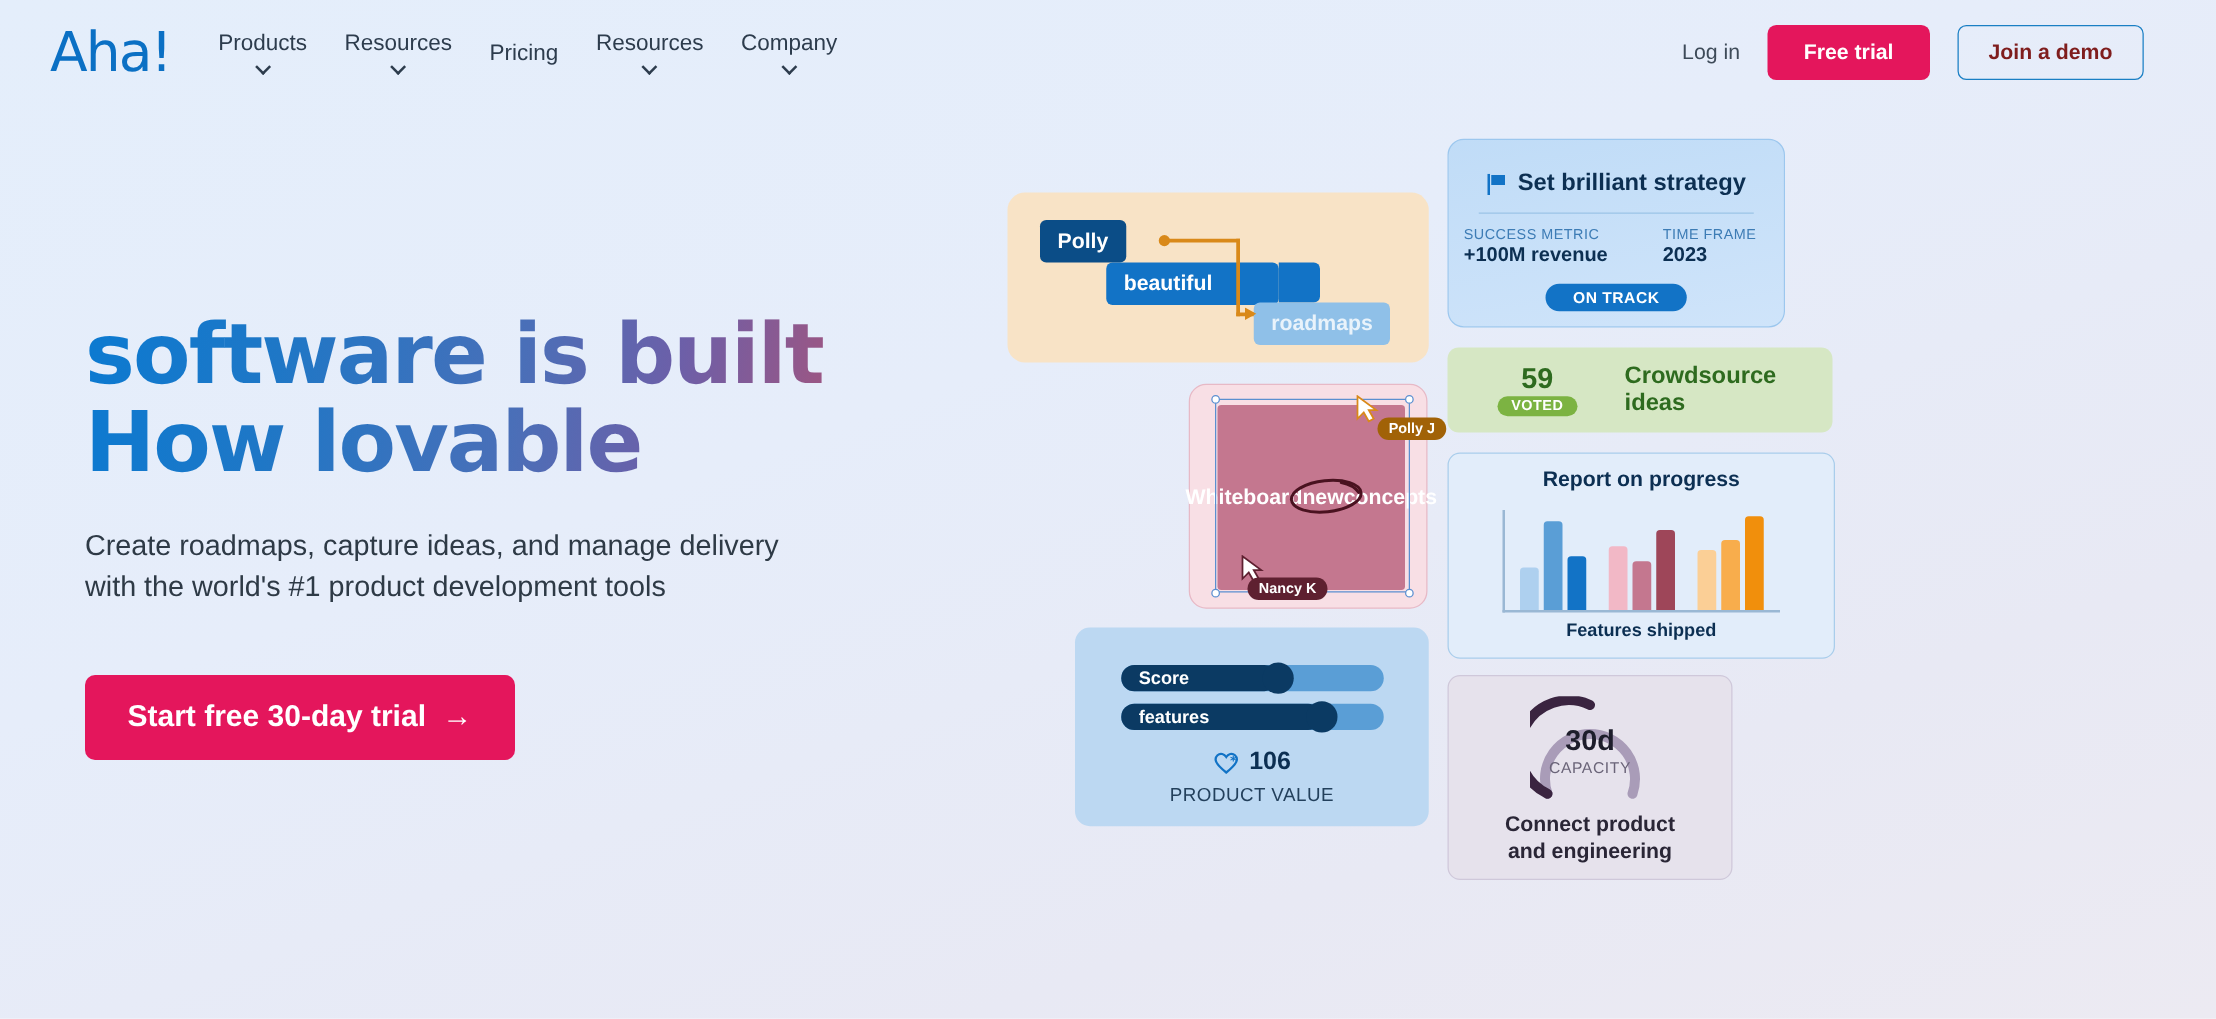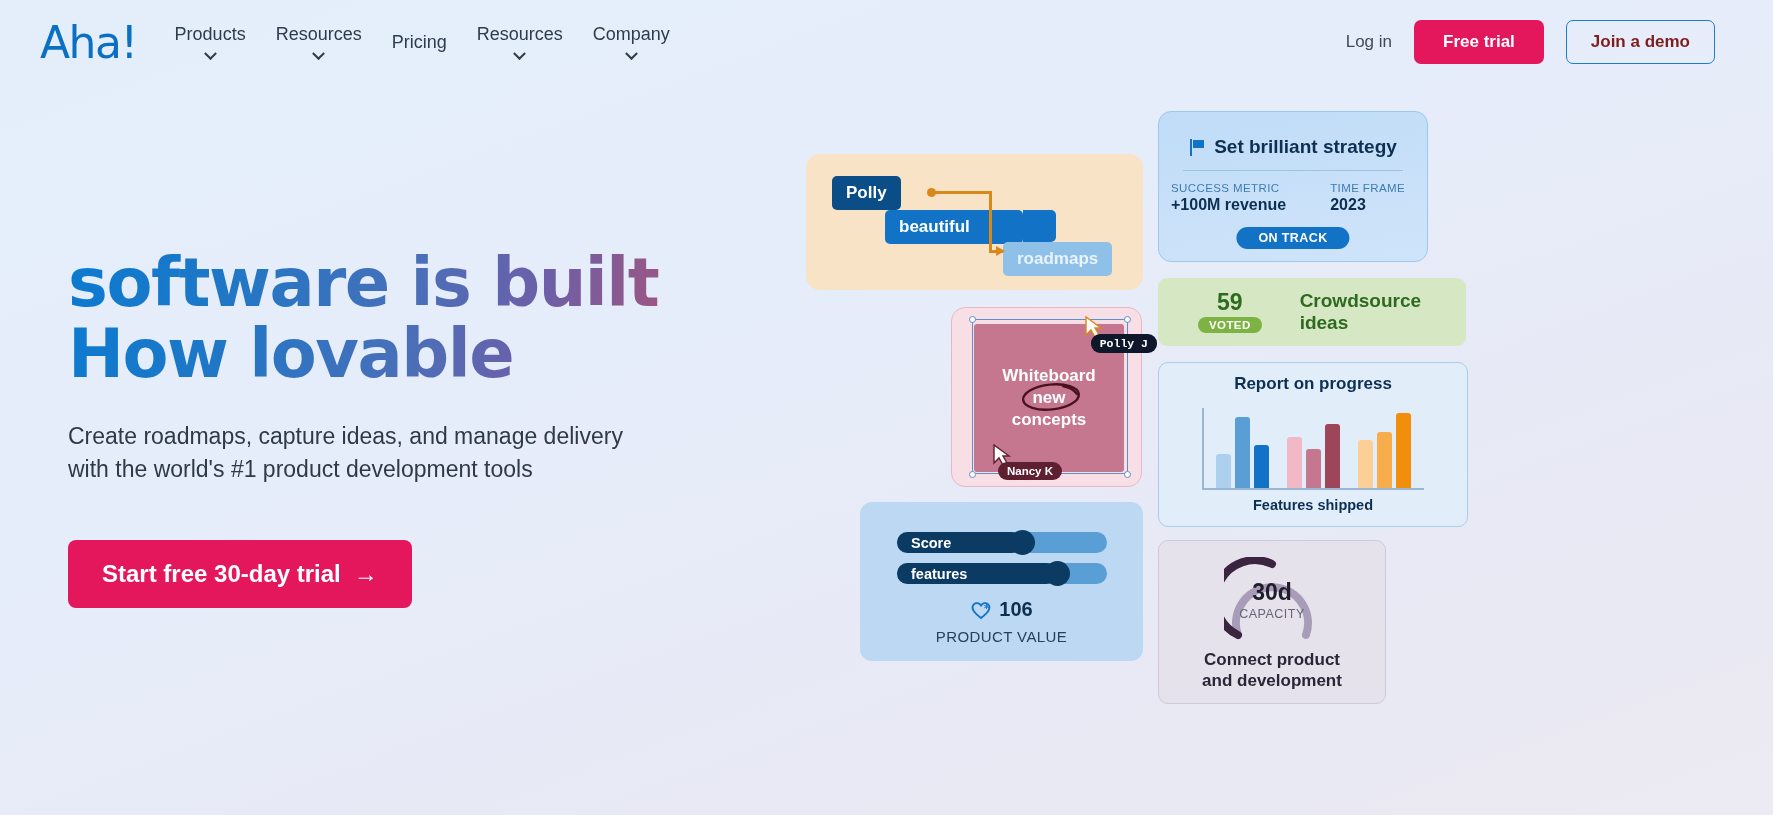--- a/index.html
+++ b/index.html
@@ -80,31 +80,31 @@
   .mm-dot { position:absolute; width:9px; height:9px; border-radius:50%; background:#d98919; }
 
   
   .c-white {
     left: 951px; top: 307px; width: 191px; height: 180px;
     background: #f8dfe5; border: 1.5px solid #e7b9c6; border-radius: 14px;
   }
   .wb-inner {
     position: absolute; left: 22px; top: 16px; width: 150px; height: 148px;
     background: #c4778f; border-radius: 3px;
-    display: flex; flex-direction: column; align-items: center; justify-content: center;
+    display: flex; flex-direction: row; align-items: center; justify-content: center;
     color: #fff; font-weight: 800; font-size: 17px; line-height: 1.28; text-align: center;
   }
   .wb-sel { position:absolute; left:20px; top:11px; width:156px; height:155px; border:1.3px solid #5b8fd0; }
   .wb-h { position:absolute; width:7px; height:7px; border-radius:50%; background:#fff; border:1.3px solid #5b8fd0; }
   .scribble { position:absolute; left:24px; top:52px; }
   .cursor-tag {
     position:absolute; font-size:11.5px; font-weight:600; color:#fff;
     padding:3px 9px; border-radius:9px; white-space:nowrap;
   }
-  .tag-polly { background:#0f172a; right:-16px; top:26px;font-family:Liberation Mono, monospace; }
+  .tag-polly { background:#a16207; right:-16px; top:26px; }
   .tag-nancy { background:#5e2030; left:46px; bottom:6px; }
 
   
   .c-strategy {
     left: 1158px; top: 111px; width: 270px; height: 151px;
     background: linear-gradient(170deg,#c0dcf7 0%, #cfe4fa 100%);
     border: 1.3px solid #9cc7ee; border-radius: 13px;
   }
   .st-title {
     display:flex; align-items:center; justify-content:center; gap:9px;
@@ -335,15 +335,15 @@
   <div class="cap-g">
     <svg width="96" height="86">
       <path d="M14 78 A36 36 0 1 1 82 78" fill="none" stroke="#a99cb8" stroke-width="8" stroke-linecap="round"></path>
       <path d="M14 78 A36 36 0 0 1 48 7" fill="none" stroke="#3a2440" stroke-width="8" stroke-linecap="round"></path>
     </svg>
     <div class="cap-v">30d</div>
     <div class="cap-l">CAPACITY</div>
   </div>
   <div class="cap-t">
     <div>Connect product</div>
-    <div>and development</div>
+    <div>and engineering</div>
   </div>
 </div>
 
 </body></html>

